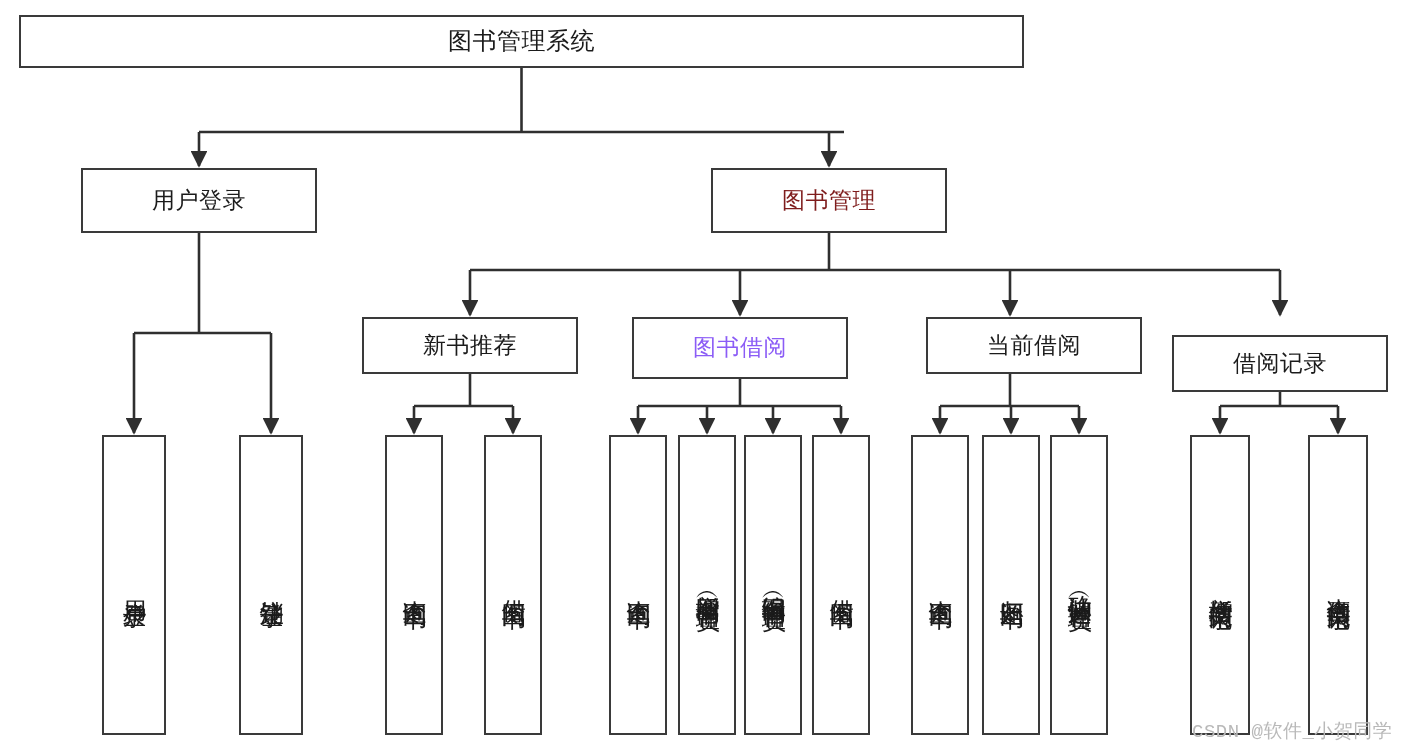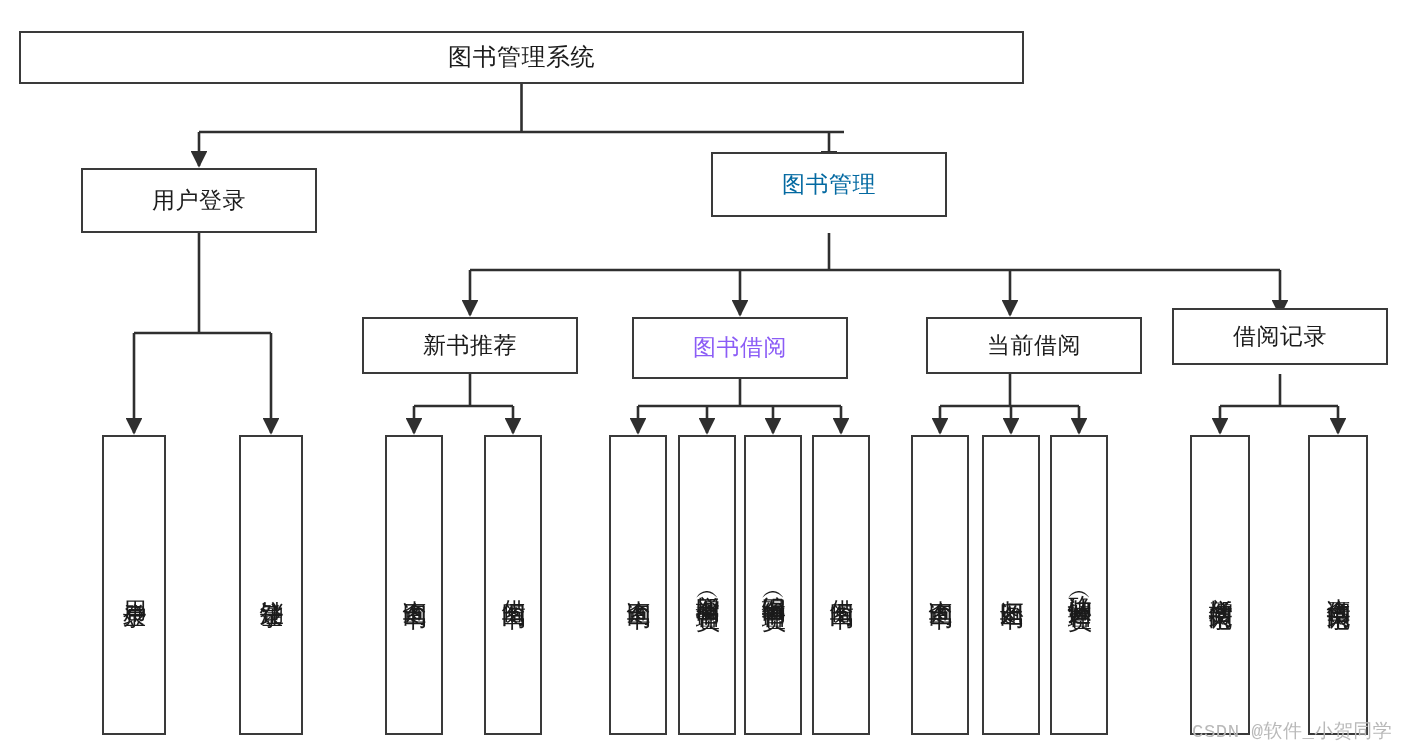--- a/index.html
+++ b/index.html
@@ -120,41 +120,41 @@
       <path d="M 1011 406 L 1011 433" marker-end="url(#arrow)"></path>
       <path d="M 1079 406 L 1079 433" marker-end="url(#arrow)"></path>
 
       <path d="M 1280 374 L 1280 406"></path>
       <path d="M 1220 406 L 1338 406"></path>
       <path d="M 1220 406 L 1220 433" marker-end="url(#arrow)"></path>
       <path d="M 1338 406 L 1338 433" marker-end="url(#arrow)"></path>
     </g>
   </svg>
 
-  <div class="node horiz root" style="left: 19px; top: 31px; width: 1005px; height: 53px; border-color: rgb(58, 58, 58); background: rgb(255, 255, 255); color: rgb(27, 27, 27);">
+  <div class="node horiz root" style="left: 19px; top: 15px; width: 1005px; height: 53px; border-color: rgb(58, 58, 58); background: rgb(255, 255, 255); color: rgb(27, 27, 27);">
     <span class="label">图书管理系统</span>
   </div>
 
   <div class="node horiz" style="left: 81px; top: 168px; width: 236px; height: 65px; border-color: rgb(58, 58, 58); background: rgb(255, 255, 255); color: rgb(27, 27, 27);">
     <span class="label">用户登录</span>
   </div>
-  <div class="node horiz" style="left: 711px; top: 152px; width: 236px; height: 65px; border-color: rgb(58, 58, 58); background: rgb(255, 255, 255); color: #0369a1;">
+  <div class="node horiz" style="left: 711px; top: 168px; width: 236px; height: 65px; border-color: rgb(58, 58, 58); background: rgb(255, 255, 255); color: #7f1d1d;">
     <span class="label">图书管理</span>
   </div>
 
   <div class="node horiz" style="left: 362px; top: 317px; width: 216px; height: 57px; border-color: rgb(58, 58, 58); background: rgb(255, 255, 255); color: rgb(27, 27, 27);">
     <span class="label">新书推荐</span>
   </div>
   <div class="node horiz" style="left: 632px; top: 317px; width: 216px; height: 62px; border-color: rgb(58, 58, 58); background: rgb(255, 255, 255); color: #8b5cf6;">
     <span class="label">图书借阅</span>
   </div>
   <div class="node horiz" style="left: 902px; top: 317px; width: 216px; height: 57px; border-color: rgb(58, 58, 58); background: rgb(255, 255, 255); color: rgb(27, 27, 27); margin-left: 24px;">
     <span class="label">当前借阅</span>
   </div>
-  <div class="node horiz" style="left: 1172px; top: 308px; width: 216px; height: 57px; border-color: rgb(58, 58, 58); background: rgb(255, 255, 255); color: rgb(27, 27, 27);">
+  <div class="node horiz" style="left: 1172px; top: 335px; width: 216px; height: 57px; border-color: rgb(58, 58, 58); background: rgb(255, 255, 255); color: rgb(27, 27, 27);">
     <span class="label">借阅记录</span>
   </div>
 
   <div class="node vert" style="left: 102px; top: 435px; width: 64px; height: 300px; border-color: rgb(58, 58, 58); background: rgb(255, 255, 255); color: rgb(27, 27, 27);">
     <span class="label">用户登录</span>
   </div>
   <div class="node vert" style="left: 239px; top: 435px; width: 64px; height: 300px; border-color: rgb(58, 58, 58); background: rgb(255, 255, 255); color: rgb(27, 27, 27);">
     <span class="label">注销登录</span>
   </div>
 

